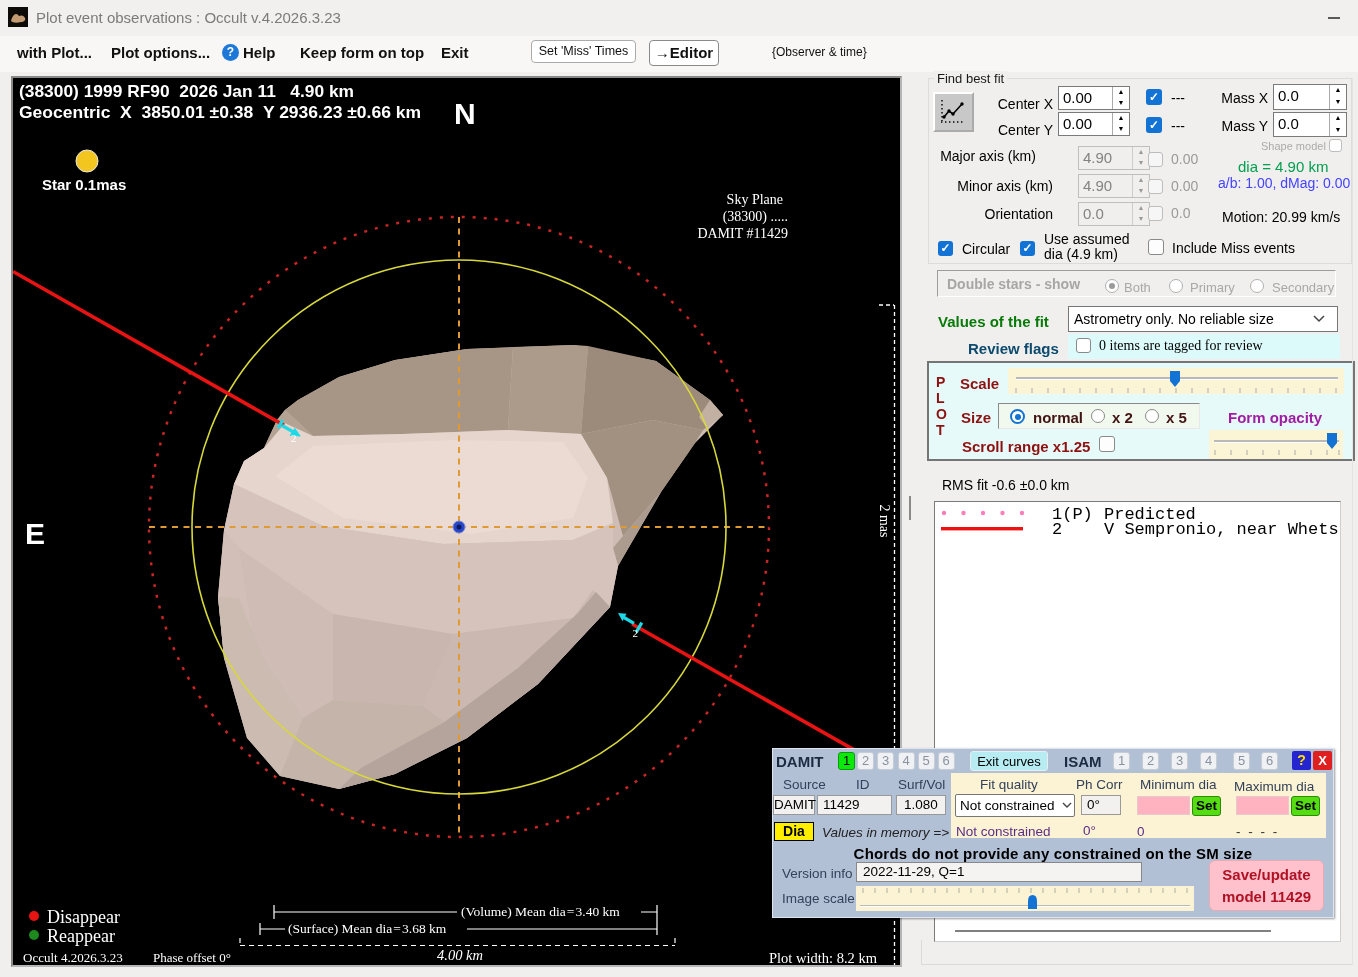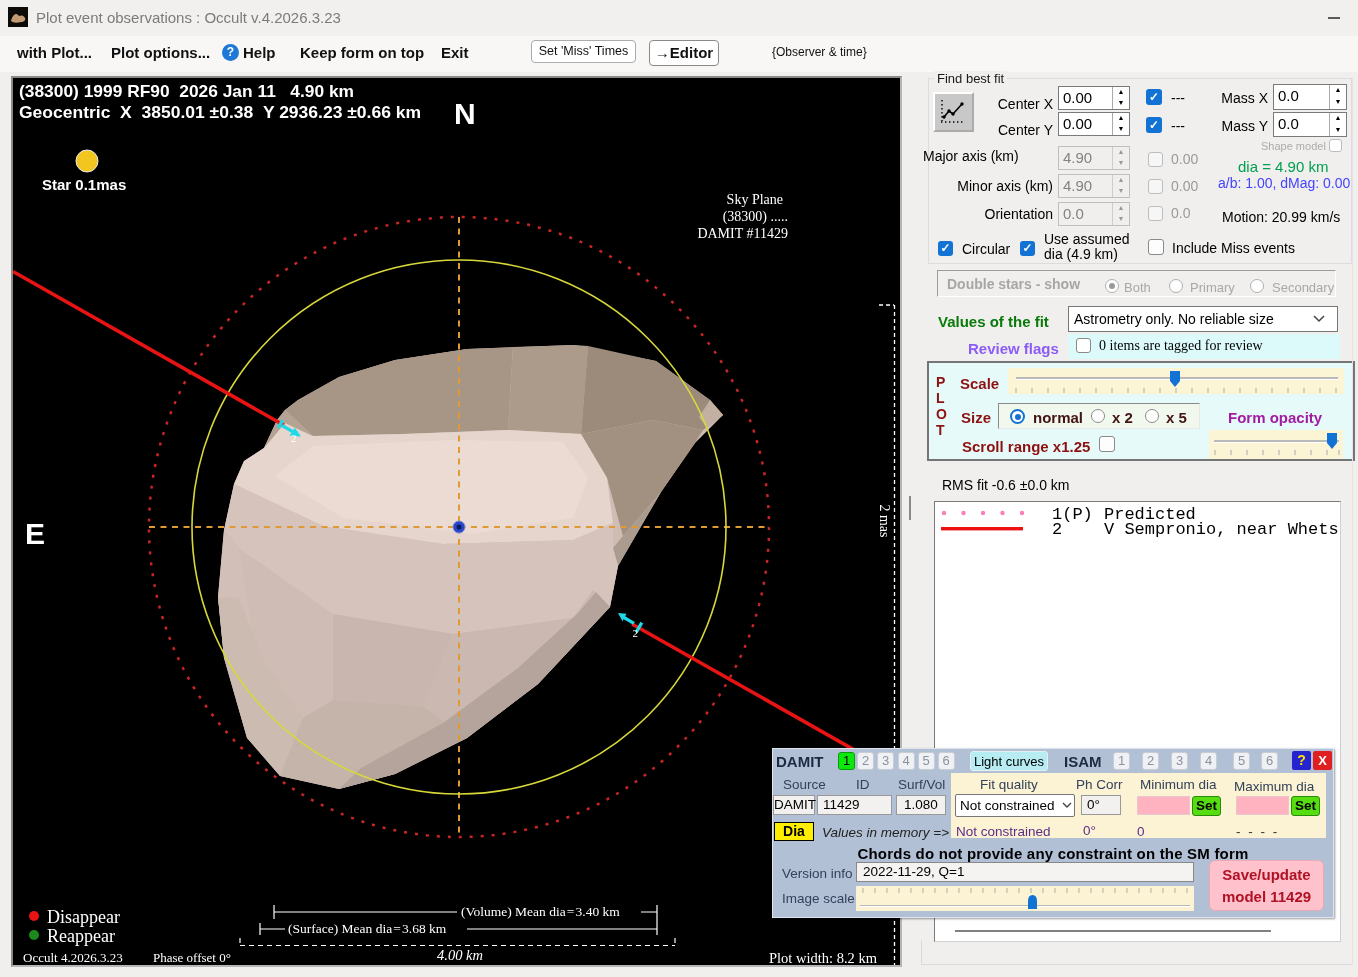--- a/index.html
+++ b/index.html
@@ -14,21 +14,21 @@
 .menuitem { top:44px; font-size:15px; font-weight:700; color:#111; }
 .toolbtn { background:#fff; border:1px solid #ababab; border-radius:4px; color:#111; text-align:center; }
 #plot { left:11px; top:76px; width:891px; height:891px; background:#000; border:2px solid #898989; border-right-color:#b5b5b5; border-bottom-color:#b5b5b5; }
 .gbx { border:1px solid #dcdcdc; }
 .gbl { font-size:13px; color:#1a1a1a; background:#f0efed; padding:0 3px; }
 .spin { background:#fff; border:1px solid #7a7a7a; font-size:15px; color:#000; }
 .spin .v { position:absolute; left:4px; top:2px; }
 .spinbtns { position:absolute; right:0; top:0; bottom:0; width:17px; border-left:1px solid #aaa; }
 .spinbtns .u, .spinbtns .d { position:absolute; left:0; right:0; height:50%; font-size:7px; line-height:10px; text-align:center; color:#000; }
 .spinbtns .u { top:0; } .spinbtns .d { bottom:0; }
-.spin.dis { background:#f0efed; border-color:#bfbfbf; color:#838383; }
+.spin.dis { background:#f0efed; border-color:#bfbfbf; color:#838383;margin-left:20px; }
 .cb { width:16px; height:16px; border-radius:3px; }
 .cb.on { background:#1273d4; color:#fff; font-size:12px; text-align:center; line-height:16px; font-weight:700; }
 .cb.off { background:#fdfdfd; border:1px solid #8a8a8a; }
 .cb.dis { background:#f6f6f6; border:1px solid #bdbdbd; }
 .lab { font-size:14px; color:#000; }
 .dimtext { color:#9a9a9a; }
 .radio { width:14px; height:14px; border-radius:50%; background:#fff; border:1px solid #8a8a8a; }
 .dbtn { width:17px; height:18px; background:#eff1f4; border:1px solid #c8cdd4; border-radius:3px; color:#8a929e; font-size:13px; text-align:center; line-height:16px; }
 .dlab { font-size:13.5px; color:#33415a; }
 .dbox { height:20px; background:#f2f1ef; border:1px solid #999; font-size:13.5px; color:#000; text-align:center; line-height:18px; }
@@ -168,21 +168,21 @@
 <g fill="#000">
         <circle cx="9" cy="23" r="1.7"></circle>
         <circle cx="14" cy="17" r="1.7"></circle>
         <circle cx="18" cy="20" r="1.7"></circle>
         <circle cx="27" cy="10" r="1.7"></circle>
       </g>
 </svg>
 </div>
 <div class="abs lab" style="left:953px; top:96px; width:100px; text-align:right;">Center X</div>
 <div class="abs lab" style="left:953px; top:122px; width:100px; text-align:right;">Center Y</div>
-<div class="abs lab" style="left:923px; top:148px; width:130px; text-align:left;">Major axis (km)</div>
+<div class="abs lab" style="left:923px; top:148px; width:130px; text-align:center;">Major axis (km)</div>
 <div class="abs lab" style="left:923px; top:178px; width:130px; text-align:right;">Minor axis (km)</div>
 <div class="abs lab" style="left:923px; top:206px; width:130px; text-align:right;">Orientation</div>
 <div class="abs spin" style="left:1058px; top:86px; width:72px; height:24px;">
     <span class="v">0.00</span>
     <span class="spinbtns">
       <span class="u">▲</span>
       <span class="d">▼</span>
     </span>
   </div>
 <div class="abs spin" style="left:1058px; top:112px; width:72px; height:24px;">
@@ -262,21 +262,21 @@
 <div class="abs radio" style="left:1250px; top:279px; border-color:#b0b0b0;"></div>
 <div class="abs" style="left:1272px; top:280px; font-size:13px; color:#a8a8a8;">Secondary</div>
 
 <div class="abs" style="left:938px; top:313px; font-size:15px; font-weight:700; color:#077a07;">Values of the fit</div>
 <div class="abs" style="left:1068px; top:306px; width:270px; height:26px; background:#fff; border:1px solid #767676;"></div>
 <div class="abs" style="left:1074px; top:311px; font-size:14px; color:#000;text-align:right;">Astrometry only. No reliable size</div>
 <svg class="abs" style="left:1313px; top:315px;" width="12" height="8">
     <path d="M1 1 L6 6 L11 1" stroke="#444" stroke-width="1.5" fill="none"></path>
   </svg>
 
-<div class="abs" style="left:968px; top:340px; font-size:15px; font-weight:700; color:#8b5cf6;">Review flags</div>
+<div class="abs" style="left:968px; top:340px; font-size:15px; font-weight:700; color:#0c4a6e;">Review flags</div>
 <div class="abs" style="left:1068px; top:334px; width:272px; height:25px; background:#ddfafa;"></div>
 <div class="abs cb off" style="left:1076px; top:338px; width:15px; height:15px; background:#fff;"></div>
 <div class="abs lab" style="left:1099px; top:338px;font-family:Liberation Serif, serif;">0 items are tagged for review</div>
 
 <div class="abs" style="left:927px; top:361px; width:428px; height:100px; background:#e6fafa; border:2px solid #757575;"></div>
 <div class="abs" style="left:936px; top:374px; font-size:14px; font-weight:700; color:#8e1111; line-height:16px;">P<br>L<br>O<br>T</div>
 <div class="abs" style="left:960px; top:375px; font-size:15px; font-weight:700; color:#8e1111;">Scale</div>
 <div class="abs" style="left:1008px; top:368px; width:336px; height:26px; background:#fbf5d5;"></div>
 <div class="abs" style="left:1016px; top:377px; width:322px; height:3px; background:#b9b9b9; border-bottom:1px solid #fff;"></div>
 <svg class="abs" style="left:1169px; top:370px;" width="12" height="19">
@@ -367,21 +367,21 @@
 
 <div class="abs" style="left:772px; top:748px; width:562px; height:170px; background:#b2c0d6; border:1px solid #dfe5ee; box-shadow:1px 1px 2px rgba(0,0,0,0.4);"></div>
 <div class="abs" style="left:951px; top:773px; width:375px; height:65px; background:#fbf3d3;"></div>
 <div class="abs" style="left:776px; top:753px; font-size:15px; font-weight:700; color:#1d2b42;">DAMIT</div>
 <div class="abs dbtn" style="left:838px; top:752px; background:#0ce80c; border-color:#0a9c0a; color:#000;">1</div>
 <div class="abs dbtn" style="left:857px; top:752px;">2</div>
 <div class="abs dbtn" style="left:877px; top:752px;">3</div>
 <div class="abs dbtn" style="left:897.5px; top:752px;">4</div>
 <div class="abs dbtn" style="left:917.5px; top:752px;">5</div>
 <div class="abs dbtn" style="left:937.5px; top:752px;">6</div>
-<div class="abs" style="left:970px; top:751px; width:78px; height:20px; background:#b6ecf2; border:1px solid #e6eef2; border-radius:3px; font-size:13px; color:#000; text-align:center; line-height:19px;">Light curves</div>
+<div class="abs" style="left:970px; top:751px; width:78px; height:20px; background:#b6ecf2; border:1px solid #e6eef2; border-radius:3px; font-size:13px; color:#000; text-align:center; line-height:19px;">Exit curves</div>
 <div class="abs" style="left:1064px; top:753px; font-size:15px; font-weight:700; color:#1d2b42;">ISAM</div>
 <div class="abs dbtn" style="left:1113px; top:752px;">1</div>
 <div class="abs dbtn" style="left:1142px; top:752px;">2</div>
 <div class="abs dbtn" style="left:1171px; top:752px;">3</div>
 <div class="abs dbtn" style="left:1200px; top:752px;">4</div>
 <div class="abs dbtn" style="left:1233px; top:752px;">5</div>
 <div class="abs dbtn" style="left:1261px; top:752px;">6</div>
 <div class="abs" style="left:1292px; top:751px; width:19px; height:19px; background:#2525cf; color:#ffe000; font-weight:700; font-size:14px; text-align:center; line-height:19px; border-radius:2px;">?</div>
 <div class="abs" style="left:1313px; top:751px; width:19px; height:19px; background:#e02020; color:#fff; font-weight:700; font-size:13px; text-align:center; line-height:19px; border-radius:2px;">X</div>
 
@@ -407,24 +407,24 @@
 <div class="abs" style="left:1236px; top:796px; width:53px; height:19px; background:#ffb3c0; border:1px solid #e7c8cc;"></div>
 <div class="abs setbtn" style="left:1291px; top:796px;">Set</div>
 
 <div class="abs" style="left:774px; top:822px; width:40px; height:19px; background:#ffee00; border:1px solid #000; font-size:14px; font-weight:700; text-align:center; line-height:17px;">Dia</div>
 <div class="abs" style="left:822px; top:825px; font-size:13.5px; font-style:italic; color:#222;">Values in memory =&gt;</div>
 <div class="abs" style="left:956px; top:824px; font-size:13.5px; color:#5c2d87;">Not constrained</div>
 <div class="abs" style="left:1083px; top:823px; font-size:13.5px; color:#5c2d87;">0°</div>
 <div class="abs" style="left:1137px; top:824px; font-size:13.5px; color:#5c2d87;">0</div>
 <div class="abs" style="left:1236px; top:824px; font-size:13.5px; color:#333; letter-spacing:2px;">- - - -</div>
 
-<div class="abs" style="left:772px; top:845px; width:562px; text-align:center; font-size:15px; font-weight:700; color:#000; letter-spacing:0.2px;">Chords do not provide any constraint on the SM form</div>
+<div class="abs" style="left:772px; top:845px; width:562px; text-align:center; font-size:15px; font-weight:700; color:#000; letter-spacing:0.2px;">Chords do not provide any constrained on the SM size</div>
 
 <div class="abs dlab" style="left:782px; top:866px;">Version info</div>
-<div class="abs" style="left:856px; top:862px; width:338px; height:20px; background:#f4f3f1; border:1px solid #888; font-size:13.5px; color:#000; padding:1px 0 0 6px;">2022-11-29, Q=1</div>
+<div class="abs" style="left:856px; top:862px; width:286px; height:20px; background:#f4f3f1; border:1px solid #888; font-size:13.5px; color:#000; padding:1px 0 0 6px;">2022-11-29, Q=1</div>
 <div class="abs" style="left:1209px; top:860px; width:115px; height:51px; background:#ffc2cc; border:1px solid #e9aab4; border-radius:6px; text-align:center; font-size:15px; font-weight:700; color:#b01225; line-height:22px; padding-top:3px;">Save/update<br>model 11429</div>
 
 <div class="abs dlab" style="left:782px; top:891px;">Image scale</div>
 <div class="abs" style="left:856px; top:886px; width:338px; height:25px; background:#fbf3d3;"></div>
 <svg class="abs" style="left:860px; top:888px;" width="330" height="6">
 <g stroke="#b0b0a0" stroke-width="1">
       <line x1="3" y1="0" x2="3" y2="5"></line>
       <line x1="15" y1="0" x2="15" y2="5"></line>
       <line x1="27" y1="0" x2="27" y2="5"></line>
       <line x1="39" y1="0" x2="39" y2="5"></line>

